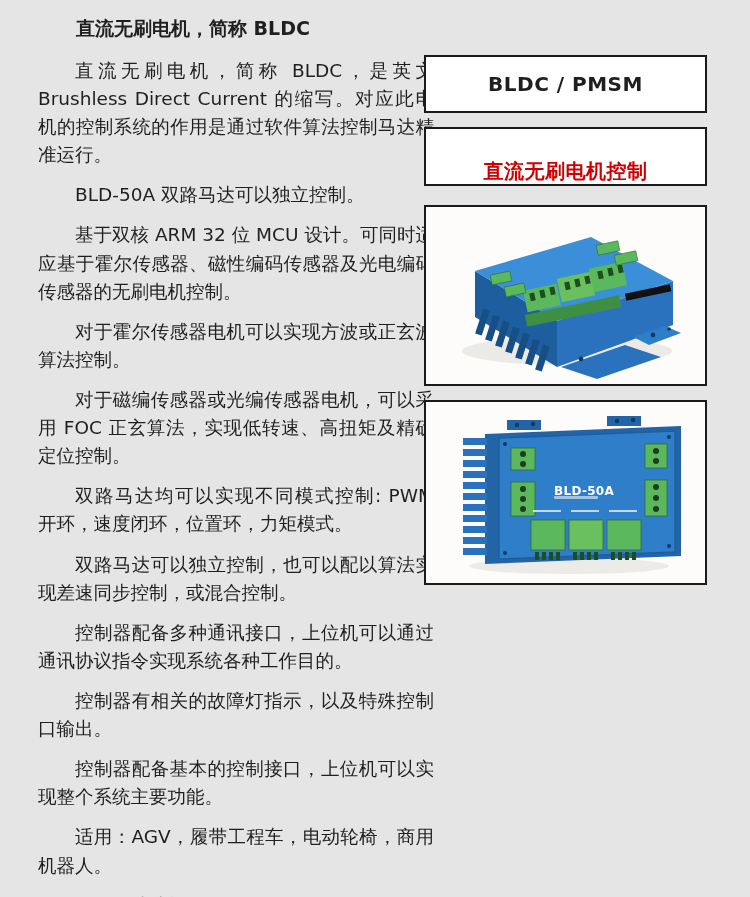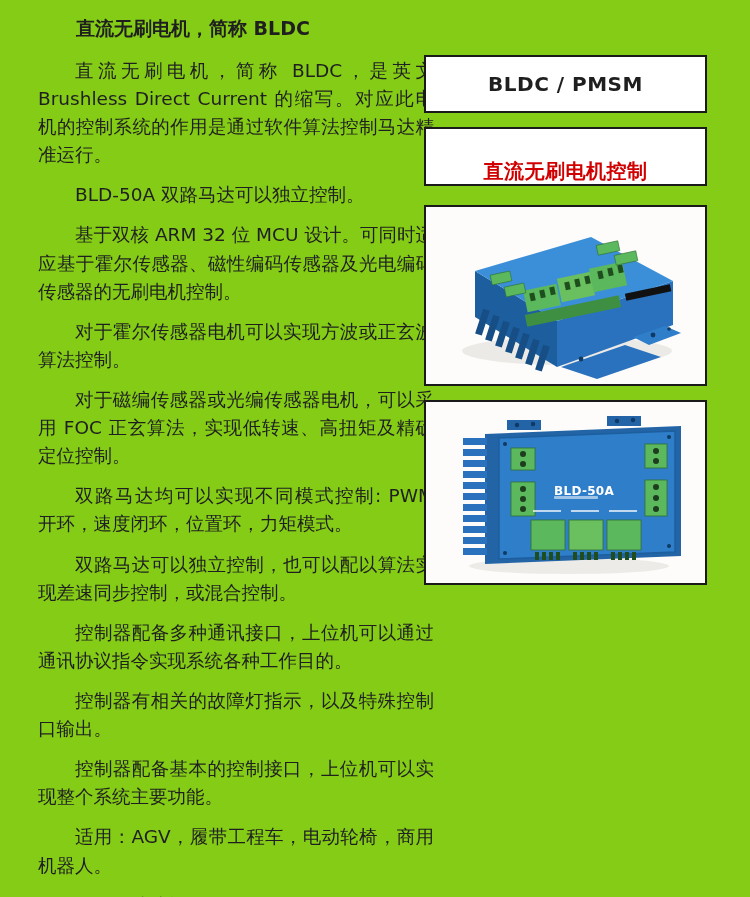--- a/index.html
+++ b/index.html
@@ -1,21 +1,21 @@
 <!DOCTYPE html>
 <html><head>
 <meta charset="utf-8">
 <style>
   html,body{margin:0;padding:0;}
   body{
     width:750px;height:897px;background:#ffffff;overflow:hidden;
     font-family:"DejaVu Sans","Liberation Sans",sans-serif;
     color:#1f1f1f;
   }
-  .page{position:relative;width:750px;height:897px;background:#84cc16;}
+  .page{position:relative;width:750px;height:897px;background:#e5e5e5;}
 
   
   .text-col{
     position:absolute;left:38px;top:10px;width:396px;
     font-size:18.5px;line-height:1.52;text-align:justify;
   }
   .doc-title{
     font-weight:bold;font-size:19px;text-indent:2em;margin:4px 0 14px 0;
     text-align:left;white-space:nowrap;
   }

